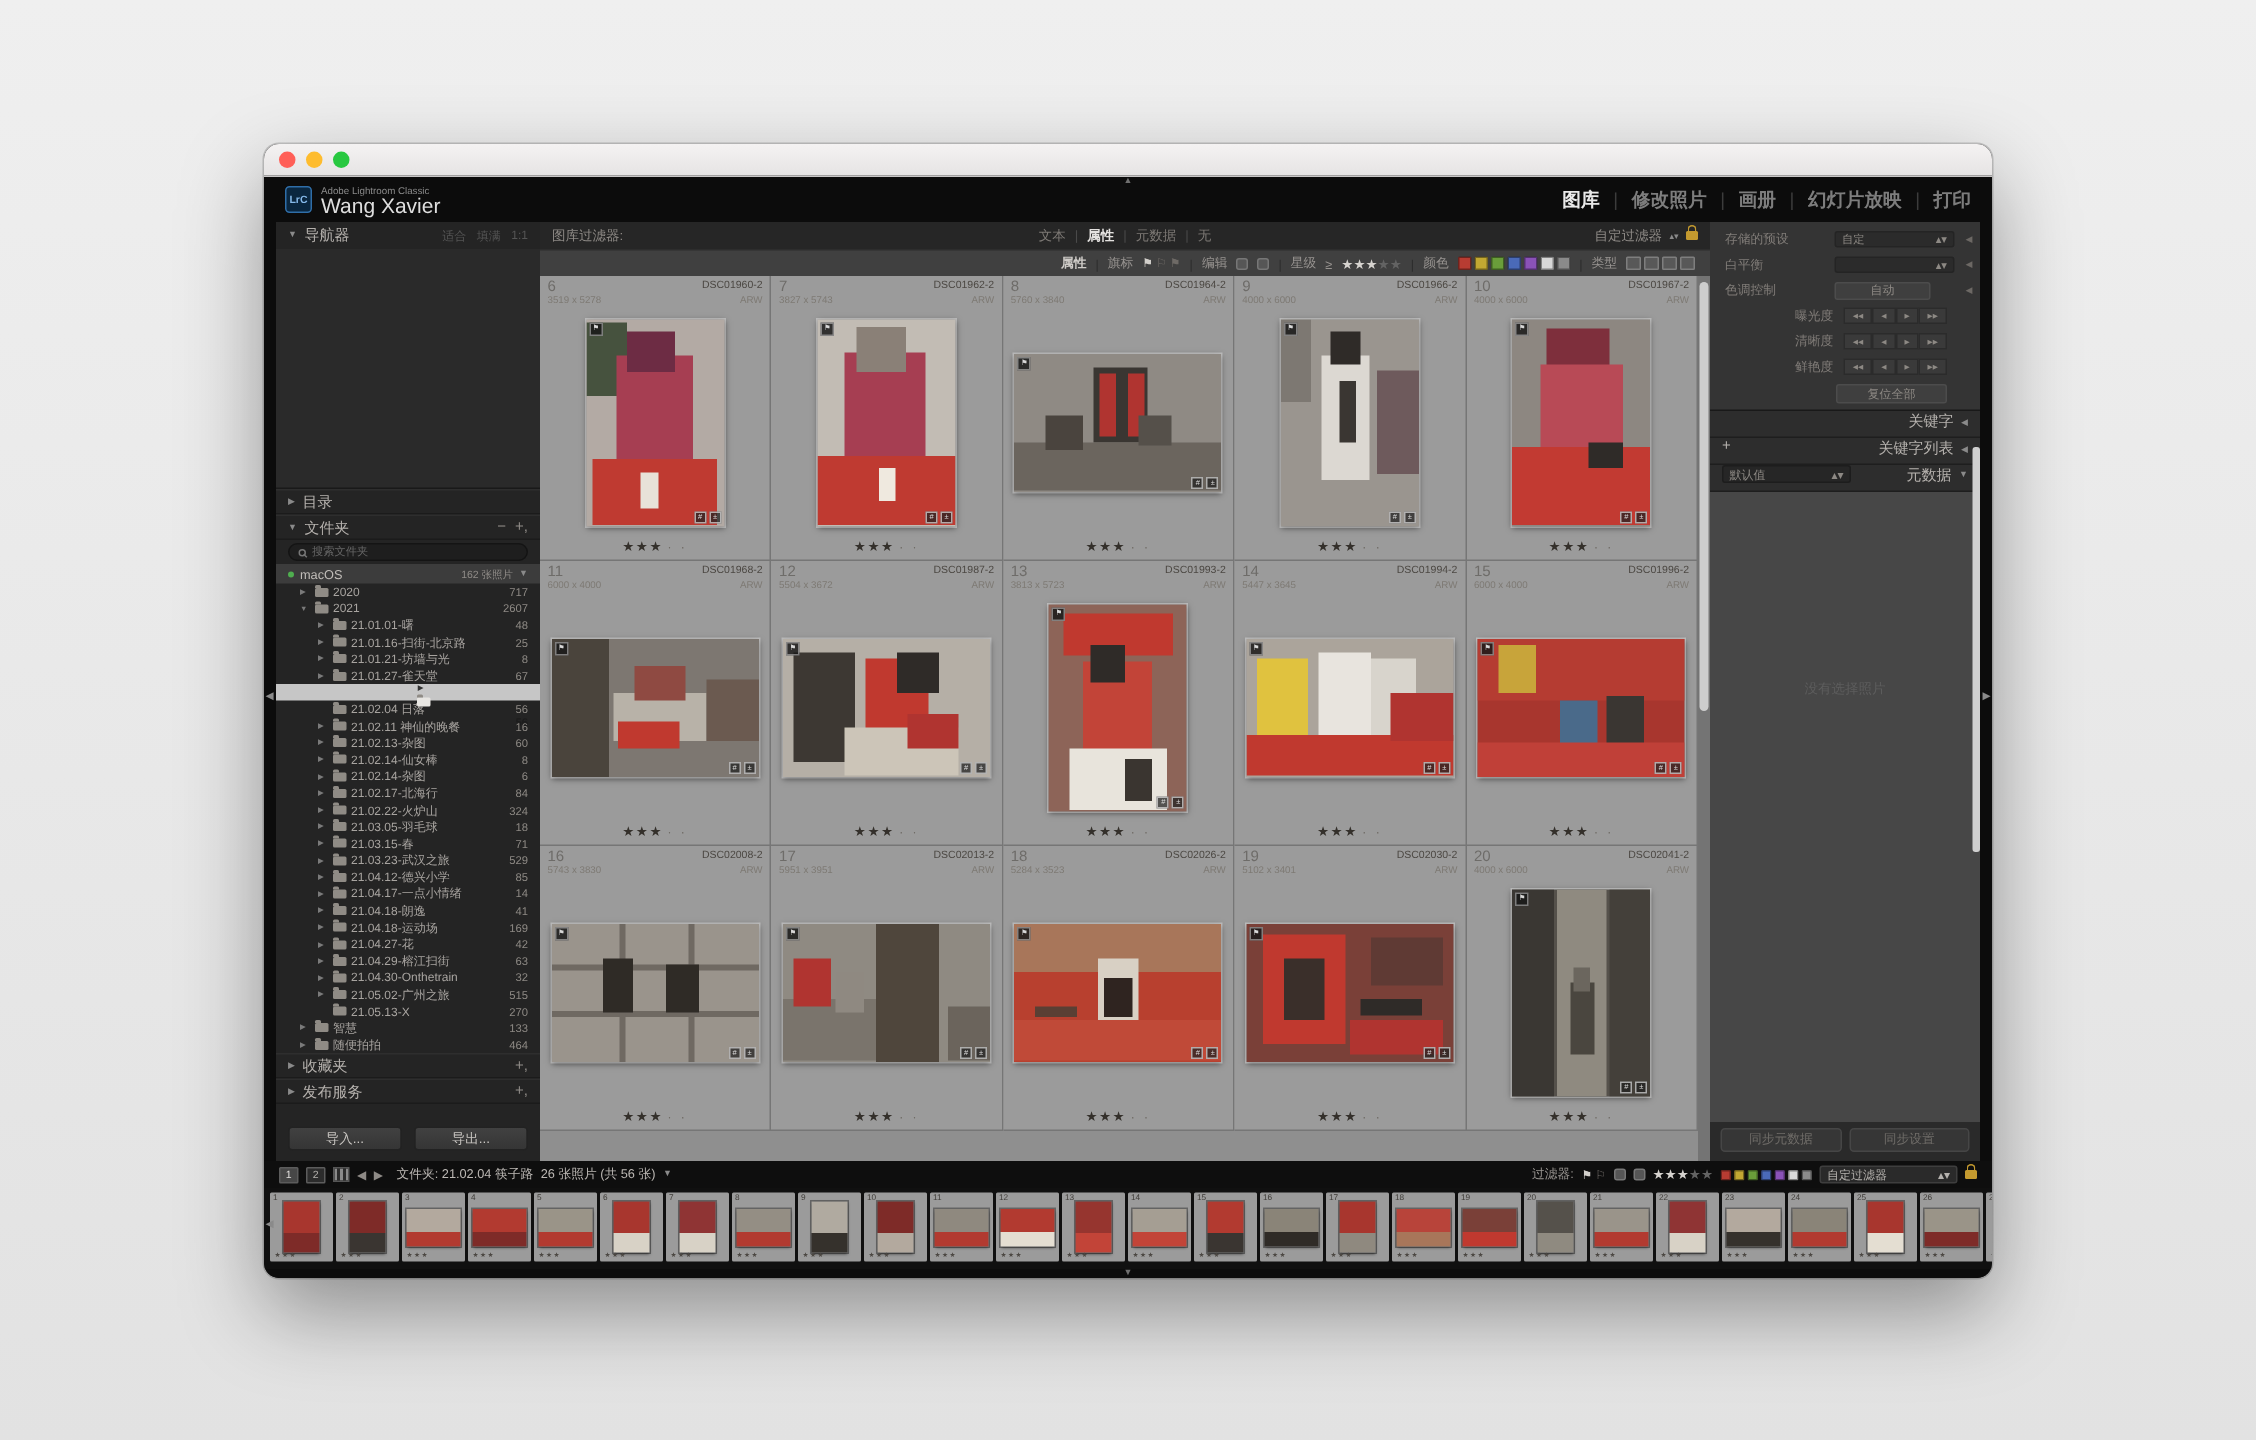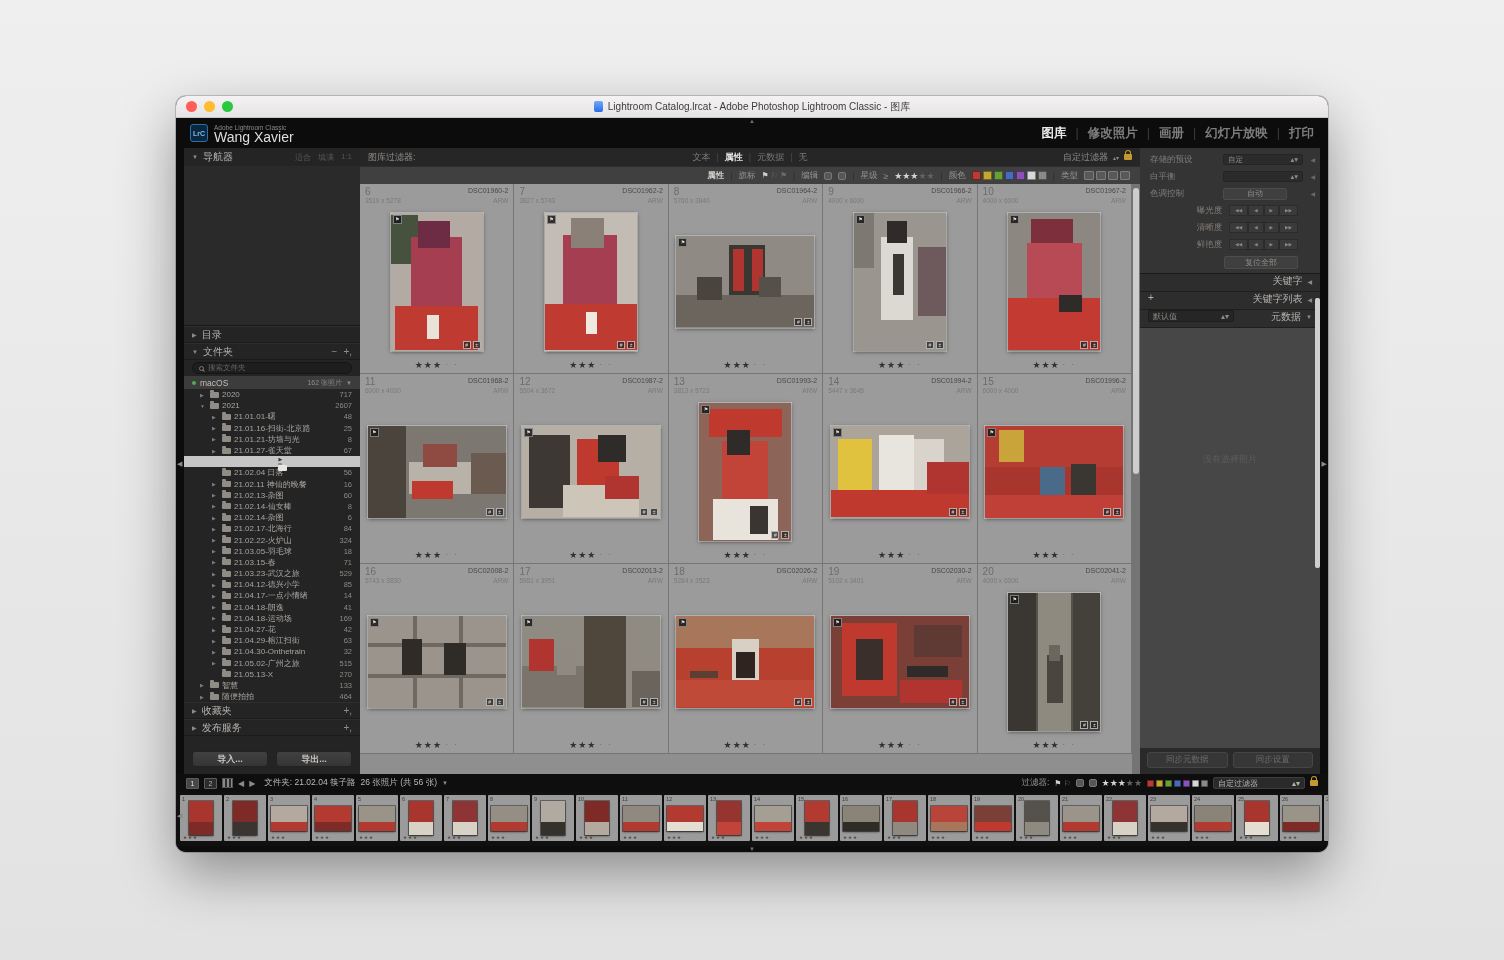--- a/index.html
+++ b/index.html
@@ -56,21 +56,21 @@
   .f-row{height:11.2px;display:flex;align-items:center;gap:3px;padding-right:8px;font-size:8px;color:#a8a4a0;white-space:nowrap;}
   .f-row.sel{background:#c6c6c6;color:#1c1c1c;font-weight:bold;flex-direction:column;}
   .f-arrow{width:7px;font-size:5px;color:#7a7a7a;flex:0 0 auto;}
   .f-row.sel .f-arrow{color:#333;}
   .f-ico{width:9px;height:6px;background:#8f8b85;border-radius:1px;position:relative;flex:0 0 auto;}
   .f-ico::before{content:'';position:absolute;top:-2px;left:0;width:4px;height:2px;background:#8f8b85;border-radius:1px 1px 0 0;}
   .f-row.sel .f-ico{background:#e8e6e2;}
   .f-name{overflow:hidden;text-overflow:ellipsis;}
   .f-count{margin-left:auto;font-size:7.5px;color:#8d8984;}
   .f-row.sel .f-count{color:#1c1c1c;}
-  .panel-buttons{margin-top:auto;display:flex;gap:8px;padding:5px 8px 7px;flex:0 0 auto;font-weight:bold;}
+  .panel-buttons{margin-top:auto;display:flex;gap:8px;padding:5px 8px 7px;flex:0 0 auto;}
   .pbtn{flex:1;height:16px;background:linear-gradient(#414141,#353535);border:1px solid #222;border-radius:3px;
         color:#c9c6c2;font-size:9px;display:flex;align-items:center;justify-content:center;}
   
   .center{flex:1;display:flex;flex-direction:column;min-width:0;background:#8f8f8f;position:relative;}
   .filter1{height:18px;background:#262626;display:flex;align-items:center;padding:0 8px;font-size:9px;color:#8e8a86;
            position:relative;flex:0 0 auto;}
   .filter-tabs{position:absolute;left:0;right:0;display:flex;justify-content:center;gap:0;align-items:center;font-size:9px;}
   .ftab{color:#7d7975;padding:0 6px;}
   .ftab.active{color:#e4e2e0;font-weight:bold;}
   .ft-sep{color:#4a4a4a;}
@@ -190,24 +190,20 @@
 
 <div class="desktop">
   <div class="window">
 
     <div class="titlebar">
       <div class="lights">
         <span class="light r"></span>
         <span class="light y"></span>
         <span class="light g"></span>
       </div>
-      <div class="win-title">
-        <span class="doc-ico"></span>
-        <span>Lightroom Catalog.lrcat - Adobe Photoshop Lightroom Classic - 图库</span>
-      </div>
     </div>
 
     <div class="identity-bar">
       <span class="top-arrow">▲</span>
       <div class="logo">LrC</div>
       <div>
         <div class="id-app">Adobe Lightroom Classic</div>
         <div class="id-user">Wang Xavier</div>
       </div>
       <div class="modules" id="modules">

